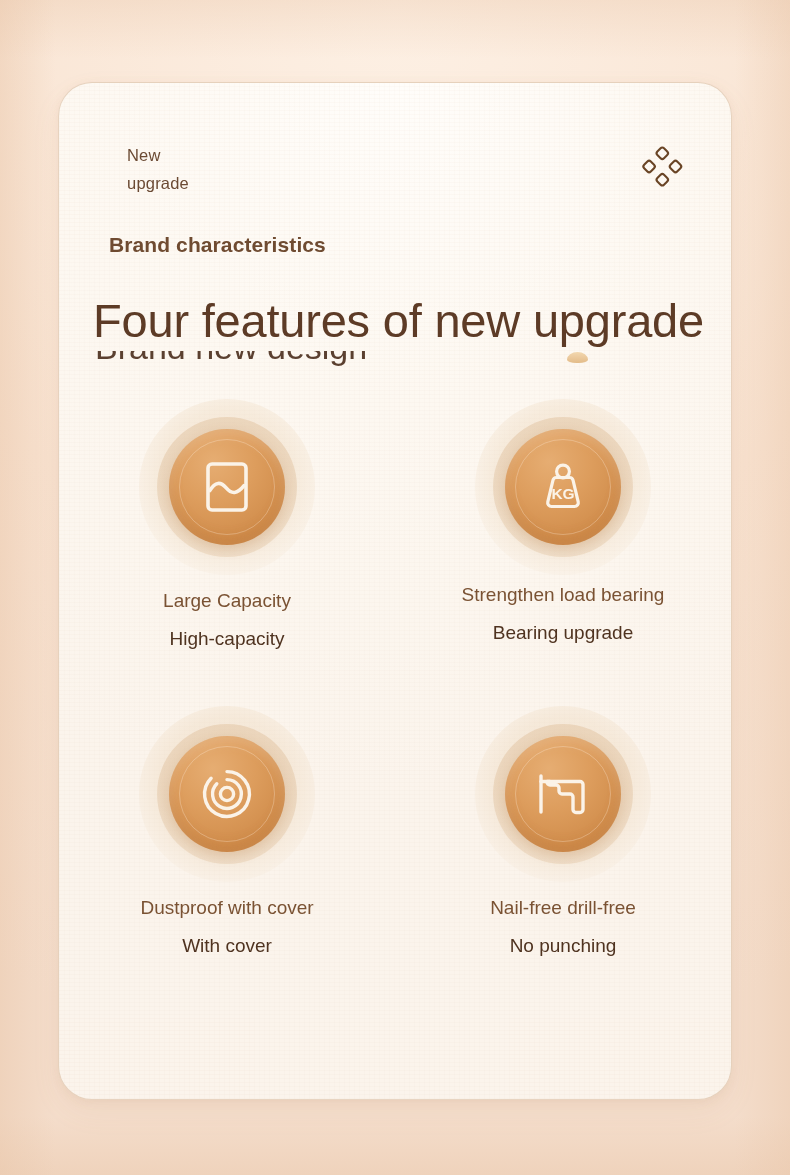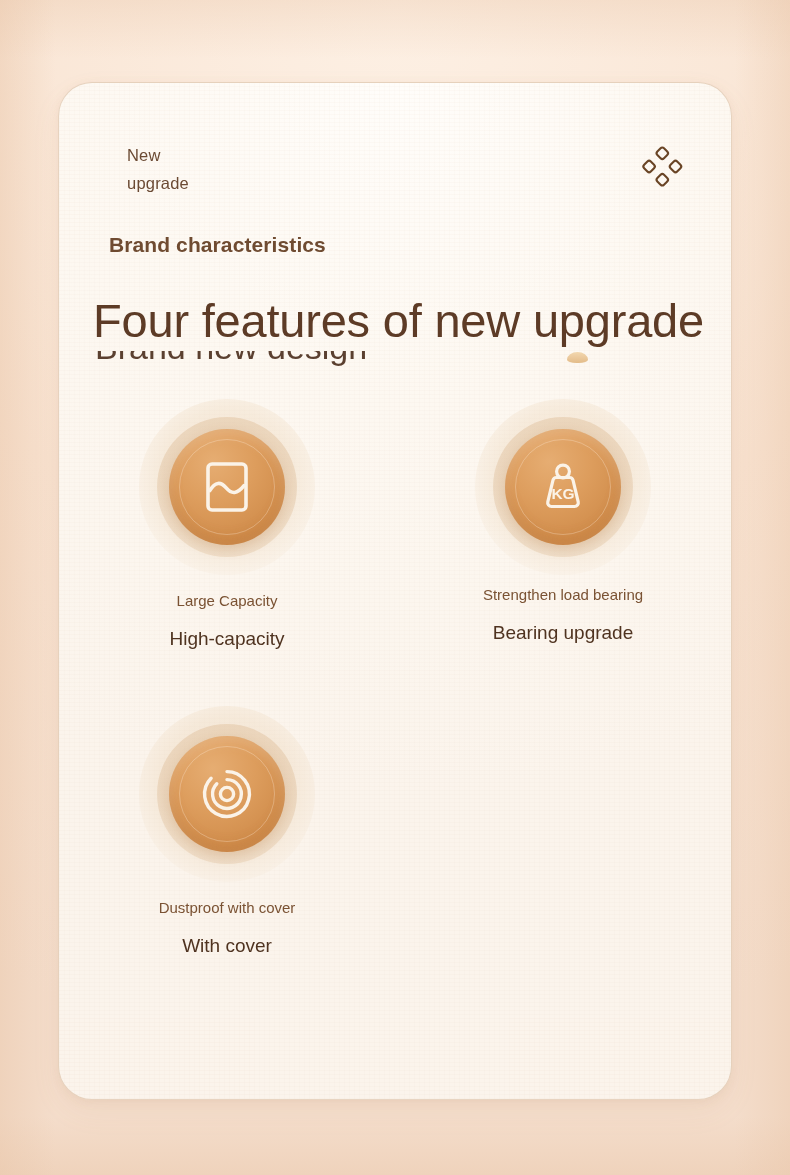--- a/index.html
+++ b/index.html
@@ -212,21 +212,21 @@
     left: 10px; top: 10px;
     right: 10px; bottom: 10px;
     border-radius: 50%;
     border: 1px solid rgba(255,240,222,.30);
   }
   .disc svg { position: relative; z-index: 2; display: block; }
 
   
   .lbl-top {
     margin-top: 16px;
-    font-size: 15px;
+    font-size: 19px;
     line-height: 19px;
     color: #7a5233;
     text-align: center;
     max-width: 210px;
   }
   .lbl-top.two-line { text-align: left; align-self: center; }
   .lbl-bottom {
     margin-top: 18px;
     font-size: 19px;
     line-height: 22px;
@@ -315,17 +315,34 @@
                   <path d="M28 13.6a14.4 14.4 0 1 1-10.2 4.2"></path>
                   <circle cx="28" cy="28" r="6.6"></circle>
                 </svg>
               </span>
             </div>
           </div>
           <div class="lbl-top">Dustproof with cover</div>
           <div class="lbl-bottom">With cover</div>
         </div>
 
+        <div class="cell r2c2">
+          <div class="medallion">
+            <div class="halo-out"></div>
+            <div class="halo-mid"></div>
+            <div class="disc">
+              <span>
+                <svg width="58" height="50" viewBox="0 0 58 50" fill="none" stroke="#fbf3e8" stroke-width="3.4" stroke-linecap="round" stroke-linejoin="round">
+                  <path d="M7 7v36"></path>
+                  <path d="M7 12.5h9"></path>
+                  <path d="M16 12.5h30c1.7 0 3 1.3 3 3v25c0 1.7-1.3 3-3 3h-4c-1.7 0-3-1.3-3-3V28c0-1.7-1.3-3-3-3h-8c-1.7 0-3-1.3-3-3v-3c0-1.7-1.3-3-3-3h-6c-1.7 0-3-1.3-3-3v-.5z"></path>
+                </svg>
+              </span>
+            </div>
+          </div>
+          <div class="lbl-top">Nail-free drill-free</div>
+          <div class="lbl-bottom">No punching</div>
+        </div>
 
       </div>
     </div>
   </div>
 </div>
 
 </body></html>

